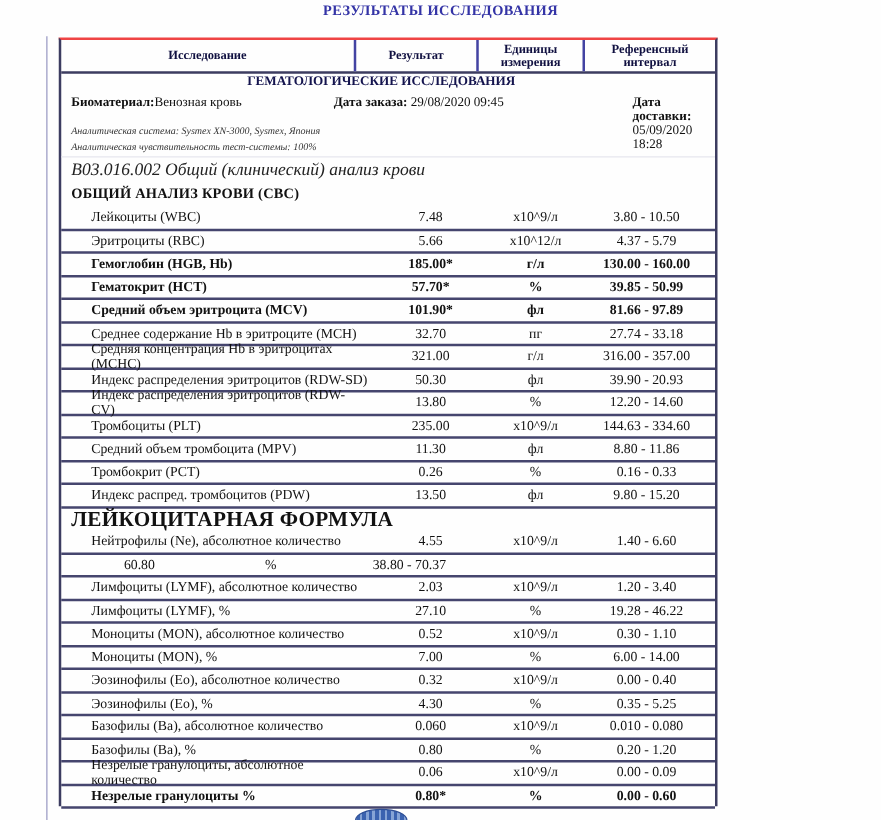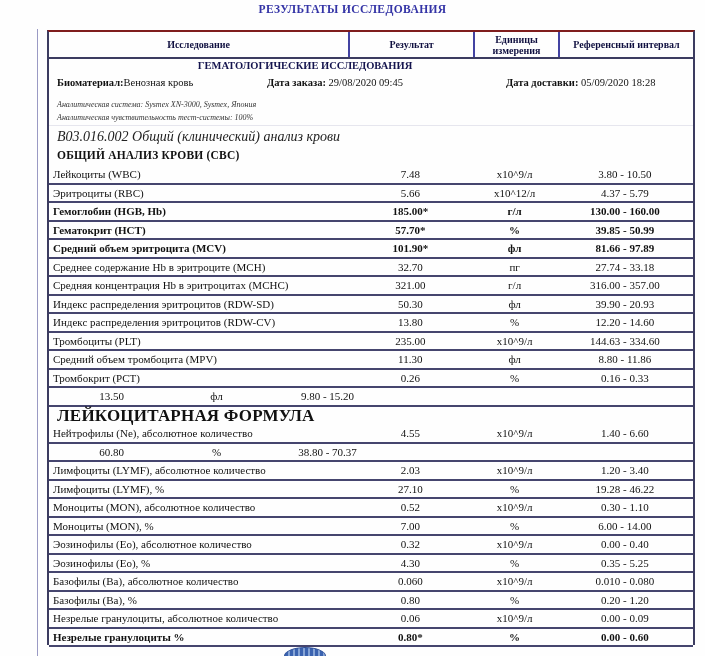--- a/index.html
+++ b/index.html
@@ -12,23 +12,23 @@
   .doc-title {
     position:absolute; top:3px; left:0; width:705px;
     text-align:center; font-weight:bold; font-size:11.5px;
     color:#3434a6; letter-spacing:0.4px;
   }
   .frame-left {
     position:absolute; left:37px; top:29px; width:1px; height:627px;
     background:#9a9ac4;
   }
   .report-table {
-    position:absolute; left:47px; top:30px; width:648px; height:615px;
+    position:absolute; left:47px; top:30px; width:527px; height:615px;
     border-left:2px solid #3c3c60; border-right:2px solid #3c3c60;
-    border-top:2px solid #7f1d1d; background:#fefefe;
+    border-top:2px solid #ef4444; background:#fefefe;
   }
   .thead {
     display:flex; height:27px; border-bottom:2px solid #3c3c60;
   }
   .h-cell {
     display:flex; align-items:center; justify-content:center;
     text-align:center; font-weight:bold; font-size:10px; line-height:11px;
     color:#101040;
   }
   .h-cell.hc1 { width:301px; border-right:2px solid #4343a2; }
@@ -57,21 +57,21 @@
   .row {
     display:flex; align-items:center; height:18.5px;
     border-bottom:2px solid #45456e; font-size:11px;
   }
   .row.section {
     border-bottom:none; font-weight:bold; font-size:17px;
     padding-left:8px; letter-spacing:0.2px;
   }
   .row.section:first-child { height:23px; font-size:11.5px; }
   .row.bold { font-weight:bold; }
-  .c-name  { width:301px; padding-left:4px; }
+  .c-name  { width:301px; padding-left:24px; }
   .c-result{ width:125px; text-align:center; }
   .c-units { width:85px;  text-align:center; }
   .c-ref   { width:137px; text-align:center; }
   .seal {
     position:absolute; left:284px; top:647px; width:42px; height:18px;
     border-radius:50%;
     background:repeating-linear-gradient(90deg,#3b63b0 0 3px,#86a4d6 3px 5px);
     border:1px solid #2e4f96;
   }
 </style>
@@ -188,20 +188,21 @@
           <span class="c-units">фл</span>
           <span class="c-ref">8.80 - 11.86</span>
         </div>
         <div class="row">
           <span class="c-name">Тромбокрит (PCT)</span>
           <span class="c-result">0.26</span>
           <span class="c-units">%</span>
           <span class="c-ref">0.16 - 0.33</span>
         </div>
         <div class="row">
+          <span class="c-name">Индекс распред. тромбоцитов (PDW)</span>
           <span class="c-result">13.50</span>
           <span class="c-units">фл</span>
           <span class="c-ref">9.80 - 15.20</span>
         </div>
         <div class="row section">
           <span>ЛЕЙКОЦИТАРНАЯ ФОРМУЛА</span>
         </div>
         <div class="row">
           <span class="c-name">Нейтрофилы (Ne), абсолютное количество</span>
           <span class="c-result">4.55</span>

